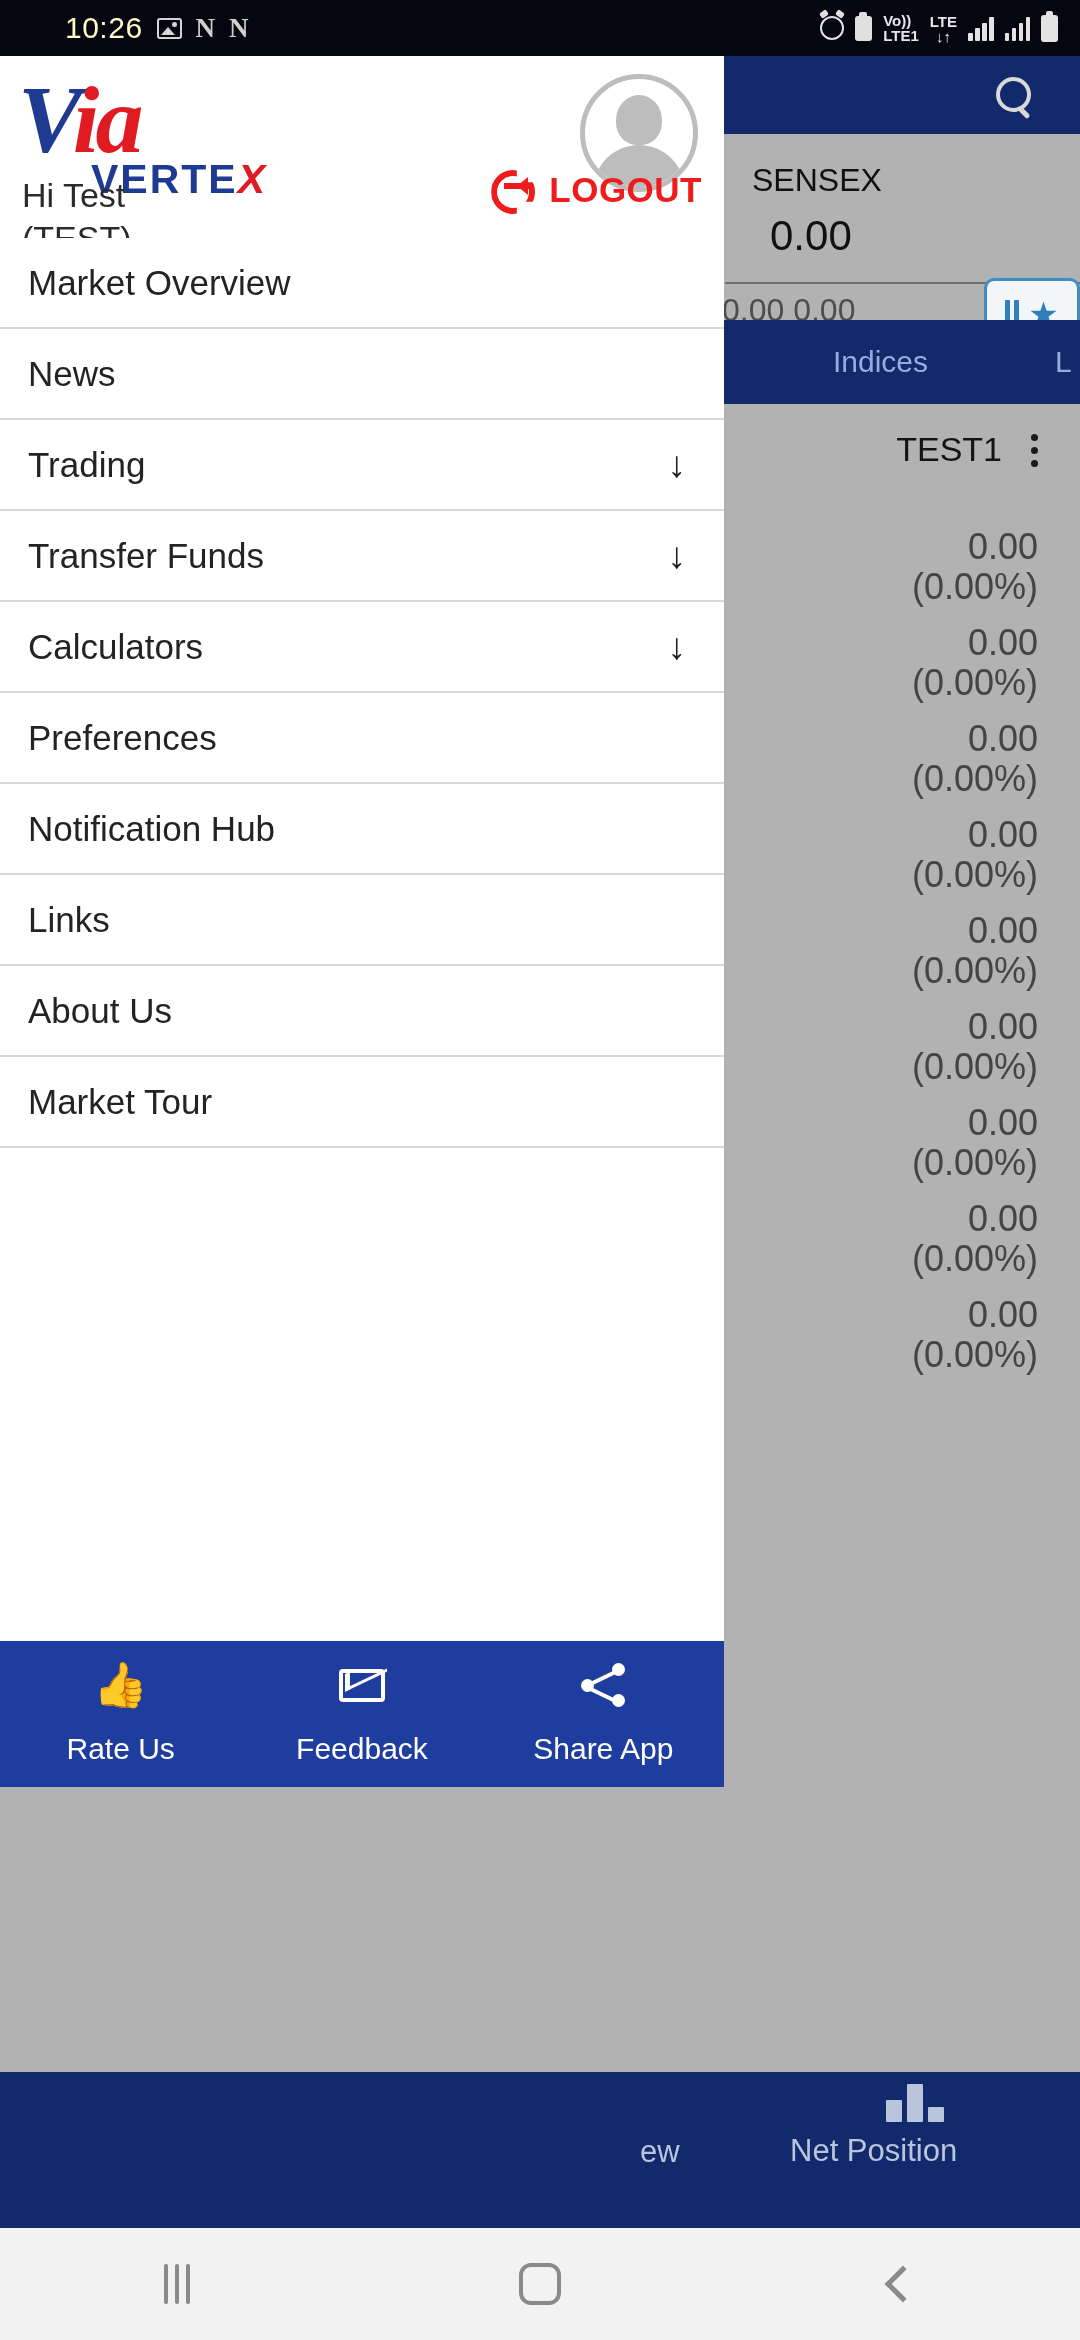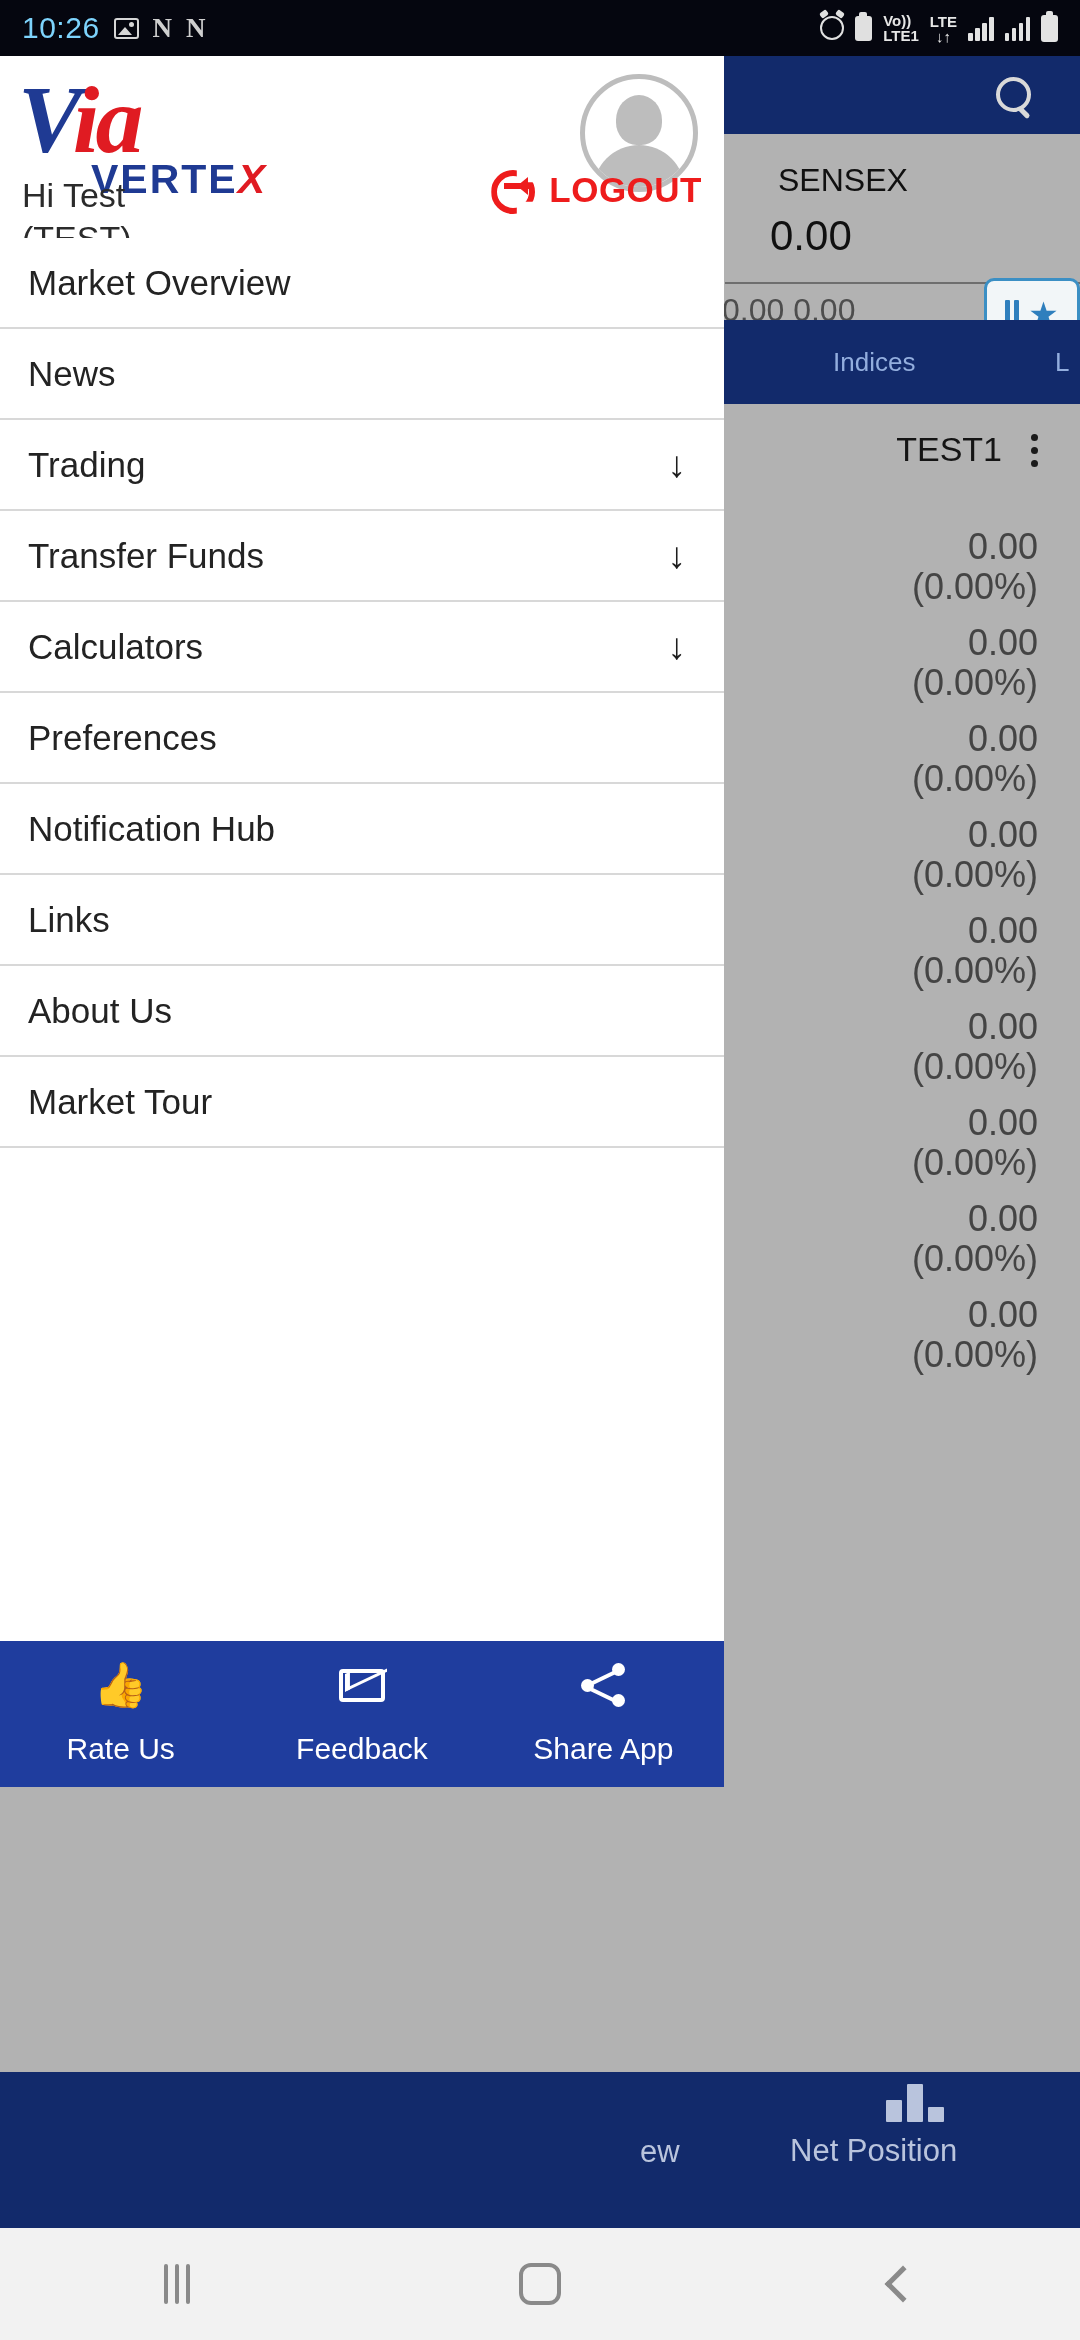--- a/index.html
+++ b/index.html
@@ -12,21 +12,21 @@
   #screen { position:relative; width:1080px; height:2340px; overflow:hidden; }
 
   
   .statusbar{
     position:absolute; top:0; left:0; width:1080px; height:56px;
     background:#05060f; color:#e8e8e8;
     display:flex; align-items:center; justify-content:space-between;
     padding:0 22px;
   }
   .sb-left{ display:flex; align-items:center; gap:14px; }
-  .sb-time{ font-size:30px; letter-spacing:.5px; color:#7dd3fc; }
+  .sb-time{ font-size:30px; letter-spacing:.5px; color:#fef9c3;margin-left:43px; }
   .sb-right{ display:flex; align-items:center; gap:11px; }
   .glyph{ display:inline-block; line-height:1; }
   .n-glyph{ font-size:27px; font-weight:600; color:#cfcfcf; font-family:"Liberation Serif", serif;}
   .img-ic{ width:25px;height:21px;border:2.5px solid #d6d6d6;border-radius:3px;position:relative;}
   .img-ic:after{content:"";position:absolute;left:2px;bottom:2px;width:0;height:0;border-left:7px solid transparent;border-right:7px solid transparent;border-bottom:8px solid #d6d6d6;}
   .img-ic:before{content:"";position:absolute;right:3px;top:2px;width:5px;height:5px;border-radius:50%;background:#d6d6d6;}
   .alarm-ic{position:relative;width:24px;height:24px;border:2.5px solid #e0e0e0;border-radius:50%;}
   .alarm-ic:before,.alarm-ic:after{content:"";position:absolute;top:-7px;width:8px;height:6px;background:#e0e0e0;border-radius:2px;}
   .alarm-ic:before{left:-2px;transform:rotate(-38deg);}
   .alarm-ic:after{right:-2px;transform:rotate(38deg);}
@@ -53,38 +53,38 @@
     display:flex;align-items:center;justify-content:flex-end;padding-right:46px;
   }
   .search-ic{width:40px;height:40px;position:relative;}
   .search-ic:before{content:"";position:absolute;top:2px;left:2px;width:27px;height:27px;border:4px solid #d9d9d9;border-radius:50%;}
   .search-ic:after{content:"";position:absolute;bottom:1px;right:3px;width:14px;height:4.5px;background:#d9d9d9;border-radius:3px;transform:rotate(45deg);}
 
   .index-strip{
     position:absolute;top:78px;left:0;width:1080px;height:186px;
     background:#b2b2b2;
   }
-  .idx-label{position:absolute;left:778px;top:28px;font-size:32px;color:#101010;}
+  .idx-label{position:absolute;left:752px;top:28px;font-size:32px;color:#101010;}
   .idx-value{position:absolute;left:770px;top:78px;font-size:42px;color:#101010;}
   .idx-rule{position:absolute;left:725px;top:148px;width:355px;height:2px;background:#6e6e6e;}
   .idx-sub{position:absolute;left:722px;top:158px;font-size:32px;color:#4d4d4d;}
   .star-btn{
     position:absolute;right:0;top:144px;width:96px;height:72px;
     background:#f2f6f8;border:3px solid #3b8fc4;border-radius:10px;
     display:flex;align-items:center;justify-content:center;gap:9px;
   }
   .pause-ic{display:flex;gap:4px;}
   .pause-ic b{display:block;width:5px;height:28px;background:#2f7fbd;border-radius:1px;}
   .star-ic{font-size:34px;color:#2f7fbd;line-height:34px;}
 
   .tabbar{
     position:absolute;top:264px;left:0;width:1080px;height:84px;
     background:#122a6b;display:flex;align-items:center;
   }
-  .tab{position:absolute;font-size:26px;color:#93aede;white-space:nowrap;}
+  .tab{position:absolute;font-size:30px;color:#93aede;white-space:nowrap;}
   .tab-mid{left:833px;}
   .tab-right{left:1055px;}
 
   .wl-head{position:absolute;top:368px;left:0;width:1080px;height:62px;}
   .wl-name{position:absolute;right:78px;top:6px;font-size:34px;color:#141414;}
   .kebab{position:absolute;right:42px;top:10px;display:flex;flex-direction:column;gap:6px;}
   .kebab i{display:block;width:7px;height:7px;border-radius:50%;background:#1a1a1a;}
 
   .quote-list{position:absolute;top:470px;left:0;width:1080px;}
   .quote-row{height:96px;position:relative;}

